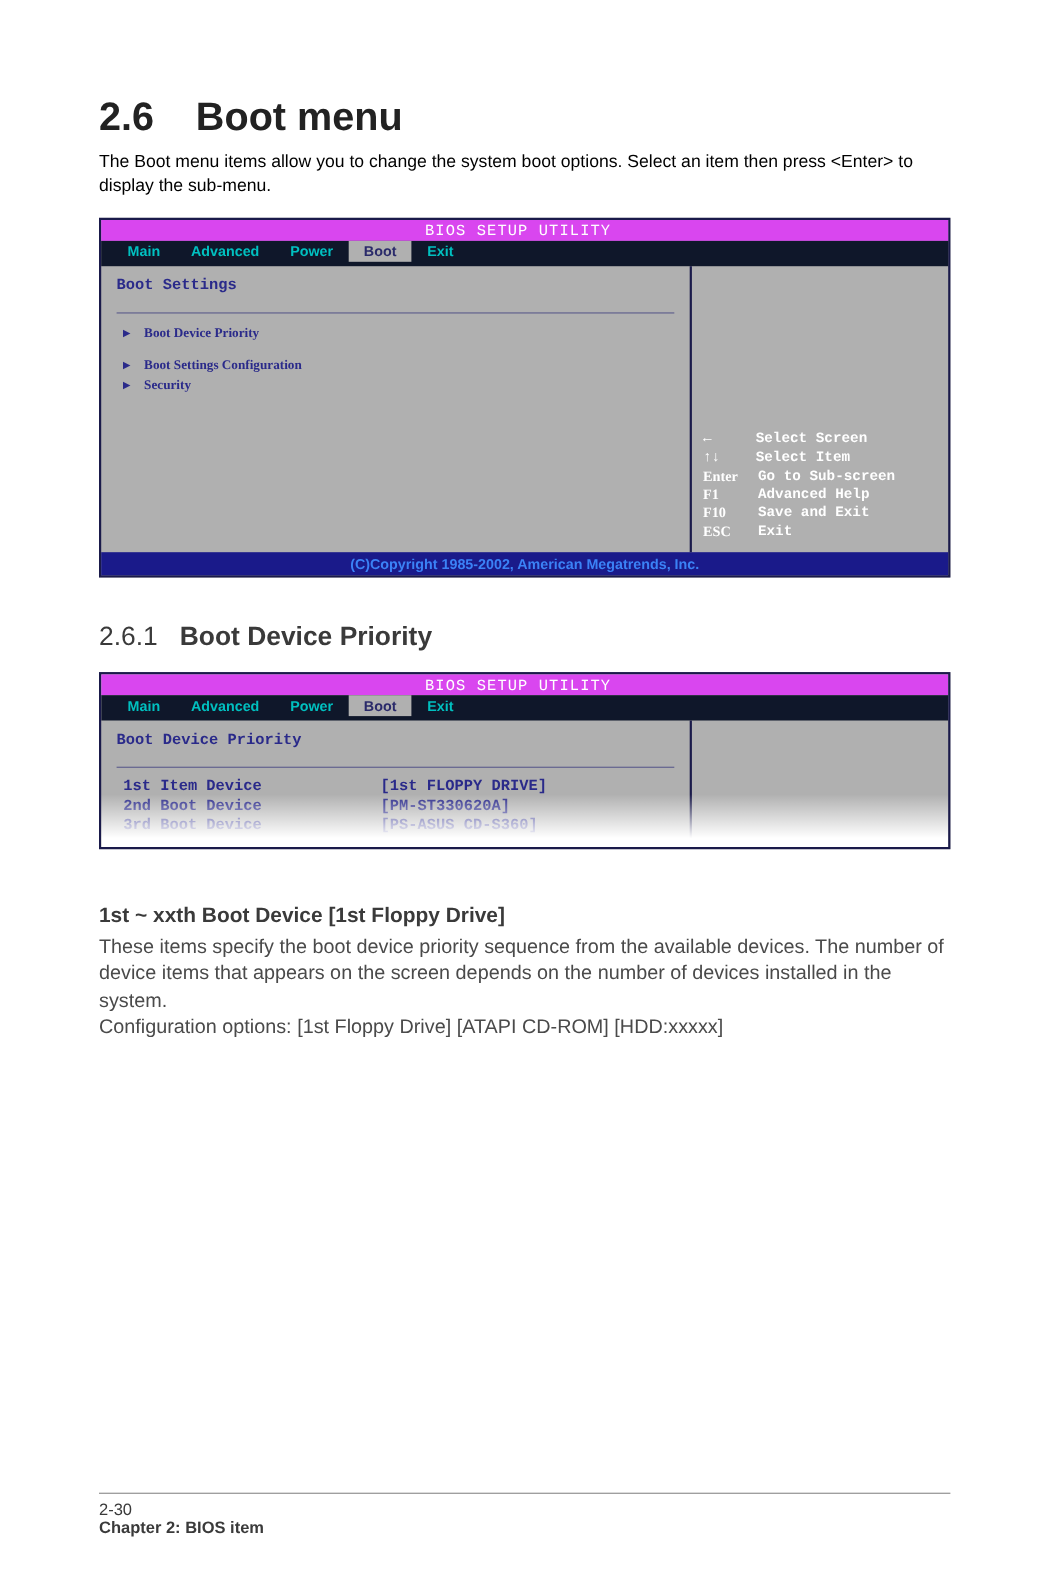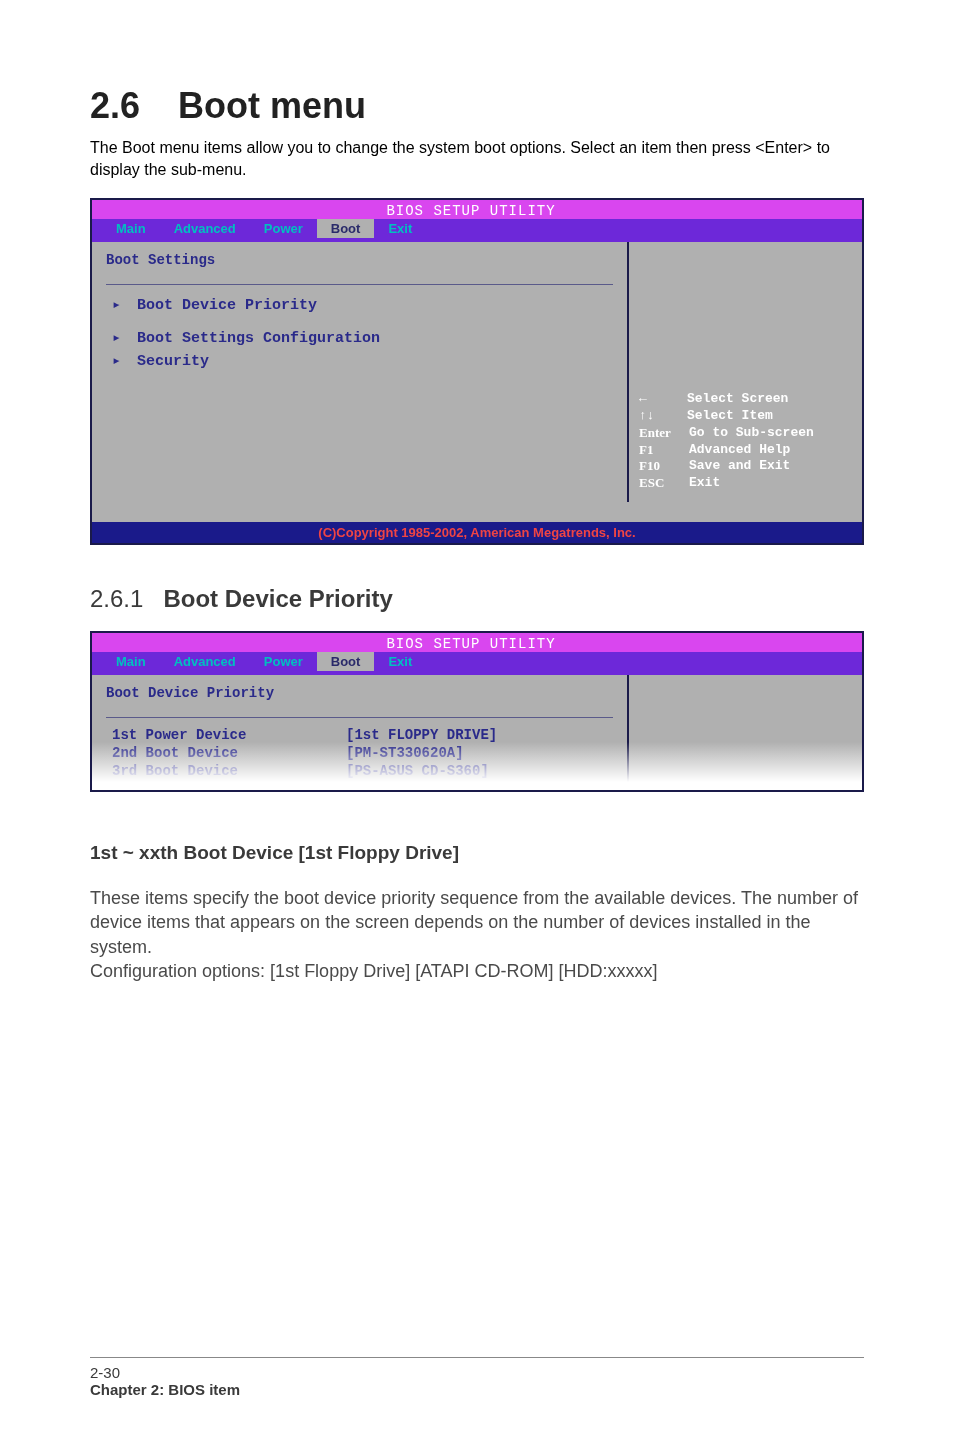--- a/index.html
+++ b/index.html
@@ -43,21 +43,21 @@
       text-align: center;
       color: #fff;
       background: #d946ef;
       font-size: 14px;
       font-weight: normal;
       padding: 3px 12px 0 0;
       letter-spacing: 1px;
     }
     .bios-tabs {
       display: flex;
-      background: #6d28d9;
+      background: #0f172a;
       padding: 0 12px 4px 10px;
     }
     .bios-tab {
       color: #00c0c0;
       font-family: "Verdana", sans-serif;
       font-size: 13px;
       font-weight: bold;
       padding: 2px 14px;
     }
     .bios-tab.active {
@@ -92,24 +92,25 @@
       border-bottom: 1px solid #5a5a8a;
       margin-bottom: 8px;
     }
     .menu-arrow {
       color: #2a2a8a;
       font-weight: bold;
       display: inline-block;
       width: 16px;
     }
     .bios-menu-item {
-      font-size: 15px;
+      font-size: 12px;
       font-weight: bold;
       color: #333;
       padding: 2px 0 2px 6px;
+      font-family: Liberation Serif, serif;
     }
     .bios-menu-text {
       color: #2a2a8a;
     }
     .help-block {
       position: absolute;
       bottom: 10px;
       left: 10px;
       right: 10px;
       color: #fff;
@@ -119,27 +120,26 @@
     }
     .help-row {
       display: flex;
     }
     .help-key {
       width: 50px;
       font-family: Liberation Serif, serif;
     }
     .bios-footer {
       background: #1a1a8a;
-      color: #ef4444;
+      color: #3b82f6;
       text-align: center;
       font-family: "Verdana", sans-serif;
       font-size: 13px;
       font-weight: bold;
       padding: 3px 0;
-      margin-top: 20px;
     }
     .subsection-title {
       font-size: 24px;
       color: #3a3a3a;
       margin-bottom: 18px;
     }
     .subsection-number {
       margin-right: 20px;
       font-weight: normal;
     }
@@ -169,21 +169,21 @@
       height: 50px;
       background: linear-gradient(to bottom, rgba(255,255,255,0) 0%, #fff 80%);
       pointer-events: none;
     }
     .bios-window-2 {
       margin-bottom: 50px;
     }
     .option-heading {
       font-size: 19px;
       color: #3a3a3a;
-      margin-bottom: 22px;
+      margin-bottom: 4px;
     }
     .option-text {
       font-size: 18px;
       color: #4a4a4a;
       line-height: 1.35;
     }
     .page-footer {
       position: absolute;
       bottom: 40px;
       left: 90px;
@@ -280,21 +280,21 @@
     <div class="bios-tab">Main</div>
     <div class="bios-tab">Advanced</div>
     <div class="bios-tab">Power</div>
     <div class="bios-tab active">Boot</div>
     <div class="bios-tab">Exit</div>
   </div>
   <div class="bios-body-small">
     <div class="bios-left-paneB">
       <div class="bios-section-label">Boot Device Priority</div>
       <div class="device-row">
-        <span class="device-label">1st Power Device</span>
+        <span class="device-label">1st Item Device</span>
         <span>[1st FLOPPY DRIVE]</span>
       </div>
       <div class="device-row">
         <span class="device-label">2nd Boot Device</span>
         <span>[PM-ST330620A]</span>
       </div>
       <div class="device-row">
         <span class="device-label">3rd Boot Device</span>
         <span>[PS-ASUS CD-S360]</span>
       </div>

